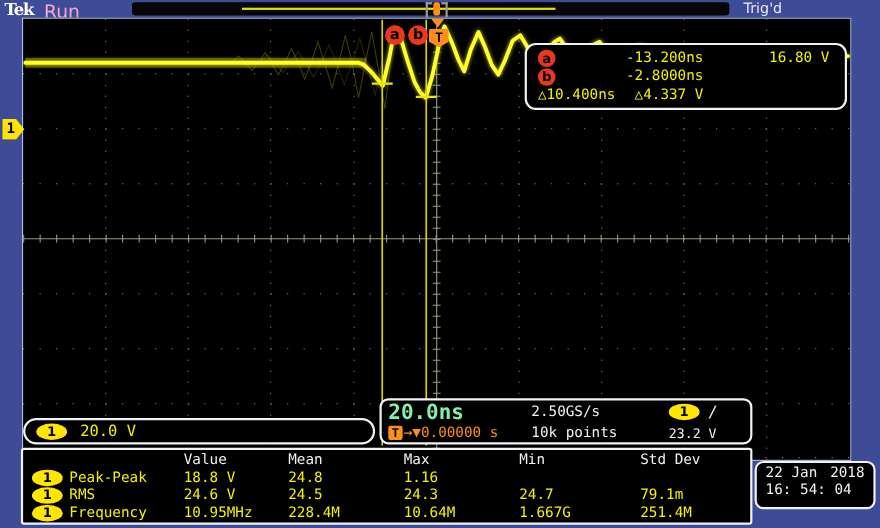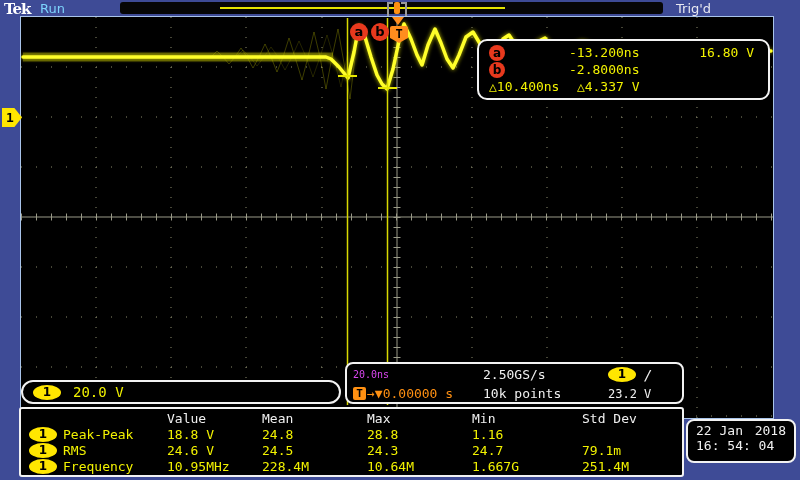--- a/index.html
+++ b/index.html
@@ -5,21 +5,21 @@
   html,body{margin:0;padding:0;}
   body{
     width:800px;height:480px;position:relative;overflow:hidden;
     background:#3e4b96;
     font-family:"DejaVu Sans Mono","Liberation Mono",monospace;
     -webkit-font-smoothing:none;
   }
   
   .topbar{position:absolute;left:0;top:0;width:800px;height:17px;}
   .brand{position:absolute;left:4px;top:0px;color:#fff;font-family:"DejaVu Serif","Liberation Serif",serif;font-weight:bold;font-size:15px;letter-spacing:-1px;}
-  .acq{position:absolute;left:40px;top:1px;color:#7dd3fc;font-size:13px;font-family:"DejaVu Sans","Liberation Sans",sans-serif;}
+  .acq{position:absolute;left:40px;top:1px;color:#f9a8d4;font-size:17px;font-family:"DejaVu Sans","Liberation Sans",sans-serif;}
   .trig-status{position:absolute;left:676px;top:1px;color:#e8e8f0;font-size:13px;font-family:"DejaVu Sans","Liberation Sans",sans-serif;}
   .recordbar{position:absolute;left:120px;top:2px;width:543px;height:12px;background:#060606;border-radius:3px;}
   .recordline{position:absolute;left:100px;top:5px;width:285px;height:2px;background:#e3e300;}
   .rec-marker{position:absolute;left:267px;top:0px;width:20px;height:12px;}
   .rec-brk-l,.rec-brk-r{position:absolute;top:0;width:4px;height:12px;border:2px solid #9a9a9a;}
   .rec-brk-l{left:0;border-right:none;}
   .rec-brk-r{right:0;border-left:none;}
   .rec-core{position:absolute;left:7px;top:0px;width:6px;height:12px;background:#ff9012;border-radius:2px;}
   
   .display{position:absolute;left:20px;top:16px;width:752px;height:401px;background:#000;border:1px solid #a9c4ea;box-sizing:content-box;}
@@ -32,21 +32,21 @@
   .gnd-marker{position:absolute;left:2px;top:108px;width:20px;height:19px;background:#ffe600;clip-path:polygon(0 0,62% 0,100% 50%,62% 100%,0 100%);color:#000;font-weight:bold;font-size:13px;line-height:19px;text-align:left;padding-left:4px;box-sizing:border-box;}
   
   .robox{position:absolute;background:#000;border:2px solid #f2f2f2;border-radius:10px;box-sizing:border-box;}
   .cursor-box{left:477px;top:39px;width:293px;height:61px;padding:3px 14px 3px 10px;display:grid;grid-template-columns:36px 1fr 1fr;grid-auto-rows:17px;align-items:center;}
   .cursor-box .cbadge{width:16px;height:16px;border-radius:50%;background:#e8391d;color:#000;font-weight:bold;font-size:12px;line-height:16px;text-align:center;font-family:"DejaVu Sans","Liberation Sans",sans-serif;}
   .cursor-box .ctime,.cursor-box .cvolt{color:#f2f200;font-size:13px;text-align:right;white-space:pre;}
   .ch-scale-box{left:21px;top:380px;width:320px;height:24px;border-radius:12px;display:flex;align-items:center;gap:12px;padding:0 10px;}
   .ch-scale-box .scale-text{color:#f2f200;font-size:14px;}
   .tb-box{left:345px;top:362px;width:339px;height:42px;border-radius:8px;padding:1px 8px 0 6px;}
   .tb-row{height:19px;display:flex;align-items:center;}
-  .tb-scale{color:#d946ef;font-size:10px;width:130px;}
+  .tb-scale{color:#86efac;font-size:19px;width:130px;font-weight:bold;}
   .tb-rate{color:#f0f0f0;font-size:13px;width:125px;}
   .tb-src{display:flex;align-items:center;gap:8px;}
   .slope{color:#f0f0f0;font-size:14px;font-style:italic;}
   .trig-readout{color:#ff9012;font-size:13px;width:130px;display:flex;align-items:center;}
   .tsq{width:13px;height:13px;background:#ff9012;color:#000;font-weight:bold;font-size:11px;line-height:13px;text-align:center;border-radius:2px;margin-right:1px;}
   .tb-points{color:#f0f0f0;font-size:13px;width:125px;}
   .tb-level{color:#f0f0f0;font-size:12px;}
   
   .oval{display:inline-block;width:28px;height:15px;background:#ffe600;border-radius:50%;color:#000;font-weight:bold;font-size:12px;line-height:15px;text-align:center;font-family:"DejaVu Sans","Liberation Sans",sans-serif;flex:none;}
   
@@ -178,21 +178,20 @@
     <span class="hdr">Min</span>
     <span class="hdr">Std Dev</span>
   </div>
   <div class="mrow">
     <span class="mname">
         <span class="oval">1</span>
         <span>Peak-Peak</span>
       </span>
     <span class="val">18.8 V</span>
     <span class="val">24.8</span>
-    <span class="val">28.8</span>
     <span class="val">1.16</span>
   </div>
   <div class="mrow">
     <span class="mname">
         <span class="oval">1</span>
         <span>RMS</span>
       </span>
     <span class="val">24.6 V</span>
     <span class="val">24.5</span>
     <span class="val">24.3</span>

